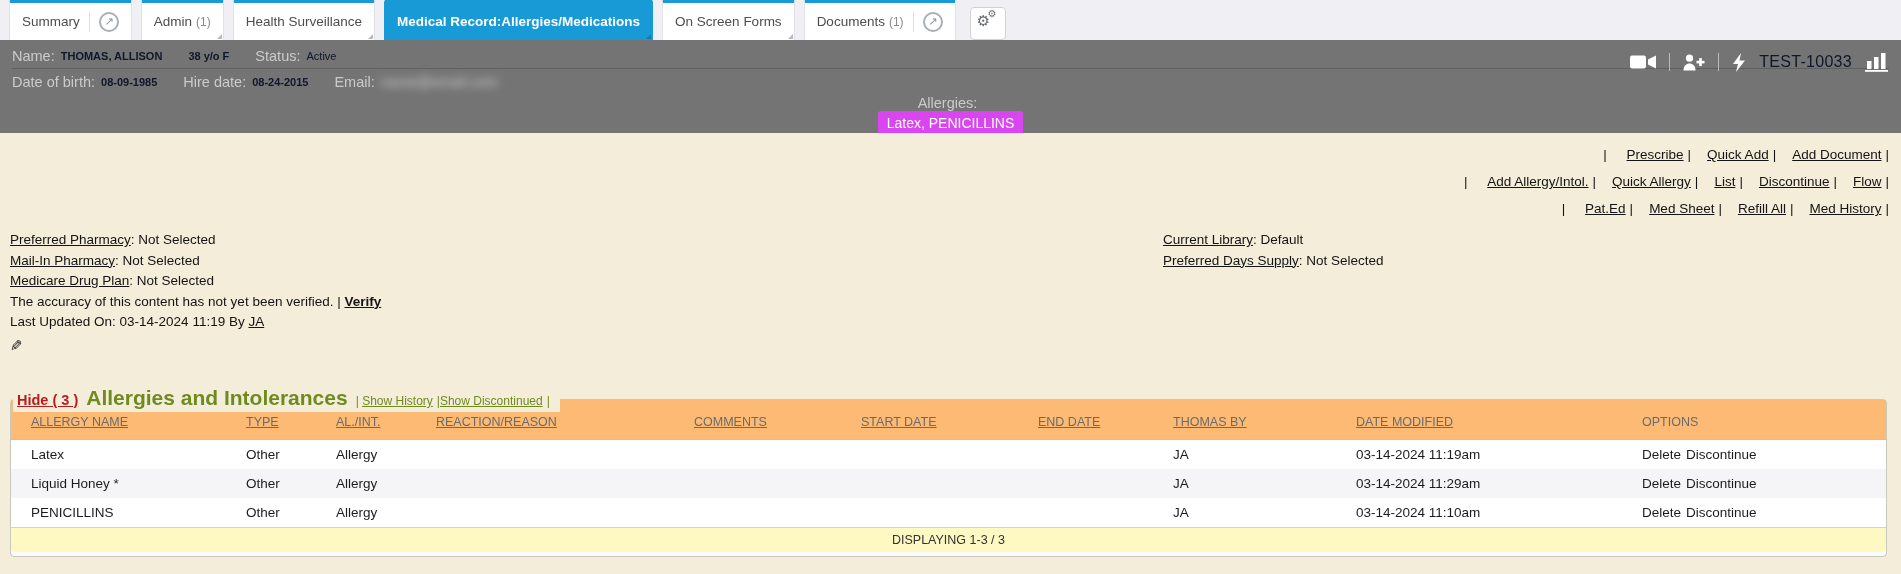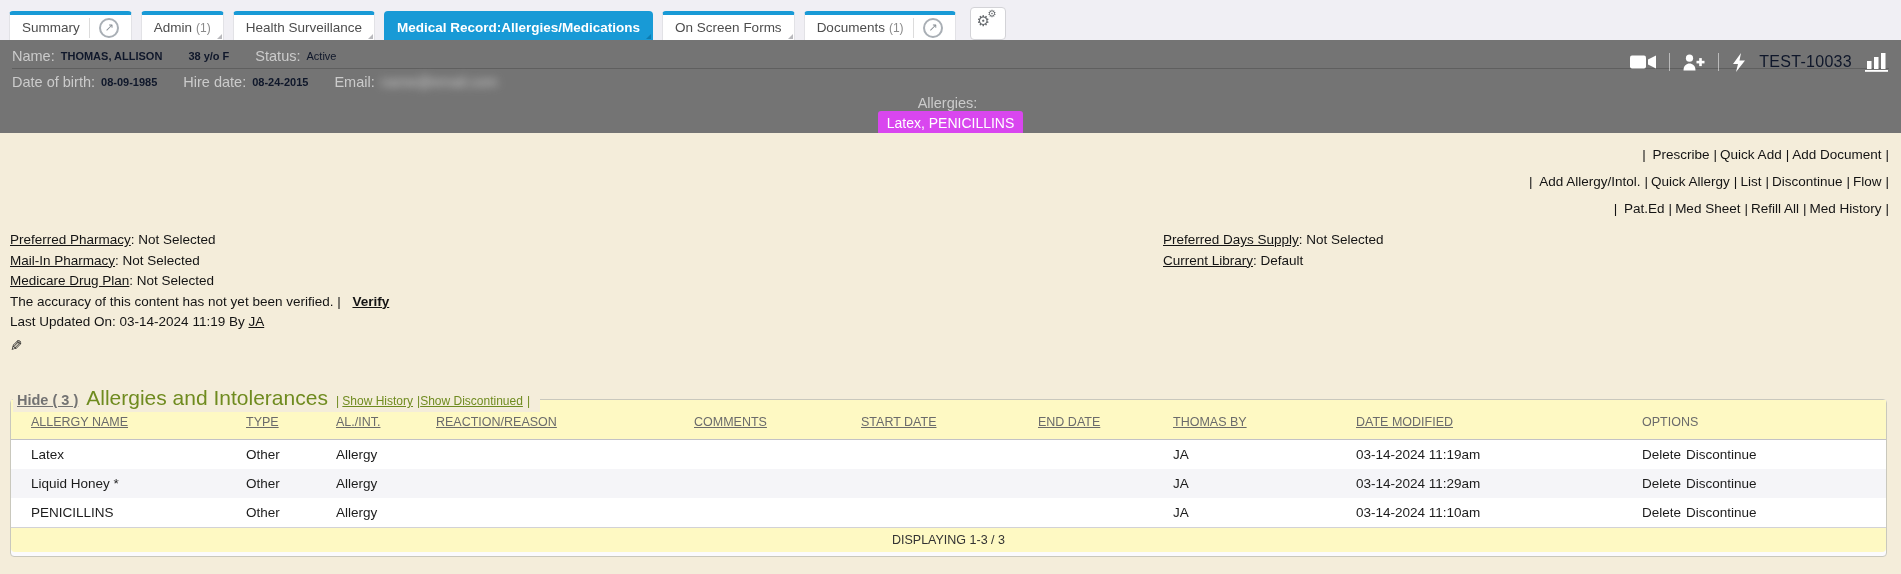--- a/index.html
+++ b/index.html
@@ -1,21 +1,21 @@
 <!DOCTYPE html>
 <html><head>
 <meta charset="utf-8">
 <style>
   * { box-sizing: border-box; margin: 0; padding: 0; }
   html,body { width:1901px; height:574px; overflow:hidden; }
   body { font-family:"Liberation Sans", sans-serif; background:#f4edda; }
 
   
   .tabbar { height:40px; background:#f0eff4; display:flex; align-items:flex-end; padding-left:9px; gap:9px; }
-  .tab { position:relative; height:29px; background:#ffffff; border:1px solid #e2e2e6; border-bottom:none;
+  .tab { position:relative; height:41px; background:#ffffff; border:1px solid #e2e2e6; border-bottom:none;
          border-top:4px solid #189ad6; border-radius:4px 4px 0 0; display:flex; align-items:center;
          padding:0 12px; font-size:13.5px; color:#4d4d4d; cursor:pointer; white-space:nowrap; }
   .tab.active { background:#189ad6; border-color:#189ad6; color:#ffffff; font-weight:bold; }
   .tab .badge { margin-left:4px; font-size:12px; color:#8a8a8a; }
   .tab .fold { position:absolute; right:1px; bottom:1px; width:0; height:0;
                border-left:5px solid transparent; border-bottom:5px solid #b9b9bd; }
   .tab.active .fold { border-bottom-color:#0d7cb0; }
   .tab .circle-icon { width:20px; height:20px; margin-left:9px; border:2px solid #a9afb5; border-radius:50%;
                       color:#8a9096; font-size:11px; display:flex; align-items:center; justify-content:center;
                       padding-left:1px; }
@@ -38,45 +38,45 @@
   .phead-icons { position:absolute; right:12px; top:12px; display:flex; align-items:center; gap:13px; }
   .vdiv { width:1px; height:18px; background:rgba(255,255,255,0.5); }
   .pid { font-size:16px; color:#0f172a; letter-spacing:.3px; }
   .icon-svg { display:block; }
 
   
   .content { position:relative; height:441px; background:#f4edda; color:#141414; }
 
   .links { position:absolute; top:8px; right:12px; text-align:right; font-size:13.5px; line-height:27px; }
   .lrow::before { content:"| "; }
-  .lrow a { color:#141414; cursor:pointer; margin-left:3px; }
+  .lrow a { color:#141414; text-decoration:underline; cursor:pointer; margin-left:16px; }
   .lrow a::after { content:" |"; text-decoration:none; display:inline-block; margin-left:4px; }
 
   .info-left  { position:absolute; left:10px;  top:97px; font-size:13.5px; line-height:20.5px; }
   .info-right { position:absolute; left:1163px; top:97px; font-size:13.5px; line-height:20.5px; }
   .u  { text-decoration:underline; cursor:pointer; }
   .c::before { content:": "; }
   .psep::before { content:" | "; }
-  .bold { font-weight:bold;margin-left:8px; }
+  .bold { font-weight:bold; }
   .pencil { font-size:15px; margin-top:3px; display:inline-block; transform:scaleX(-1); cursor:pointer; }
 
   
   .fset { position:absolute; left:10px; right:14px; top:266px; height:158px;
           border:1px solid #c9c8bd; border-radius:4px; background:#fbfbfd; }
   .legend { position:absolute; top:-14px; left:2px; background:#f4edda; padding:0 10px 2px 4px;
             display:flex; align-items:baseline; white-space:nowrap; z-index:2; }
-  .hide-link { color:#737373; font-weight:bold; font-size:14.5px; text-decoration:underline; cursor:pointer;text-align:right; }
-  .fset-title { color:#6f8b1f; font-weight:normal; font-size:21px; margin-left:8px; }
+  .hide-link { color:#b91c1c; font-weight:bold; font-size:14.5px; text-decoration:underline; cursor:pointer;text-align:right; }
+  .fset-title { color:#6f8b1f; font-weight:bold; font-size:21px; margin-left:8px; }
   .legend-links { margin-left:8px; font-size:12px; color:#6f8b1f; }
   .legend-links::before { content:"| "; }
   .legend-links a { color:#6f8b1f; text-decoration:underline; cursor:pointer; }
   .legend-links a::after { content:" |"; text-decoration:none; display:inline-block; margin-left:4px; }
 
   table.alg { width:100%; border-collapse:collapse; font-size:13.5px; color:#1c1c1c; }
-  table.alg th { background:#fef9c3; color:#6b6b6b; font-weight:normal; font-size:12.5px; text-align:left;
+  table.alg th { background:#fdba74; color:#6b6b6b; font-weight:normal; font-size:12.5px; text-align:left;
                  padding:15px 8px 10px 8px; border-bottom:1px solid #c2c2c6; }
   table.alg th .thu { text-decoration:underline; cursor:pointer; }
   table.alg td { padding:7px 8px; }
   table.alg tbody tr:nth-child(even) td { background:#f5f5f8; }
   table.alg tbody tr:nth-child(odd)  td { background:#ffffff; }
   table.alg .first { padding-left:20px; }
   table.alg tfoot td { text-align:center; background:#fef9c3; border-top:1px solid #d2d2d6;
                        padding:5px; font-size:12.5px; color:#333333; border-radius:0 0 4px 4px; }
   .opt { cursor:pointer; margin-right:5px; }
 </style>
@@ -179,22 +179,22 @@
   <div class="info-left">
     <div><span class="u">Preferred Pharmacy</span><span class="c">Not Selected</span></div>
     <div><span class="u">Mail-In Pharmacy</span><span class="c">Not Selected</span></div>
     <div><span class="u">Medicare Drug Plan</span><span class="c">Not Selected</span></div>
     <div><span>The accuracy of this content has not yet been verified.</span><span class="psep"></span><span class="u bold">Verify</span></div>
     <div><span>Last Updated On: 03-14-2024 11:19 By</span> <span class="u">JA</span></div>
     <span class="pencil">✎</span>
   </div>
 
   <div class="info-right">
+    <div><span class="u">Current Library</span><span class="c">Default</span></div>
     <div><span class="u">Preferred Days Supply</span><span class="c">Not Selected</span></div>
-    <div><span class="u">Current Library</span><span class="c">Default</span></div>
   </div>
 
   <div class="fset">
     <div class="legend">
       <span class="hide-link">Hide ( 3 )</span>
       <span class="fset-title">Allergies and Intolerances</span>
       <span class="legend-links"><a>Show History</a><a>Show Discontinued</a></span>
     </div>
 
     <table class="alg">

